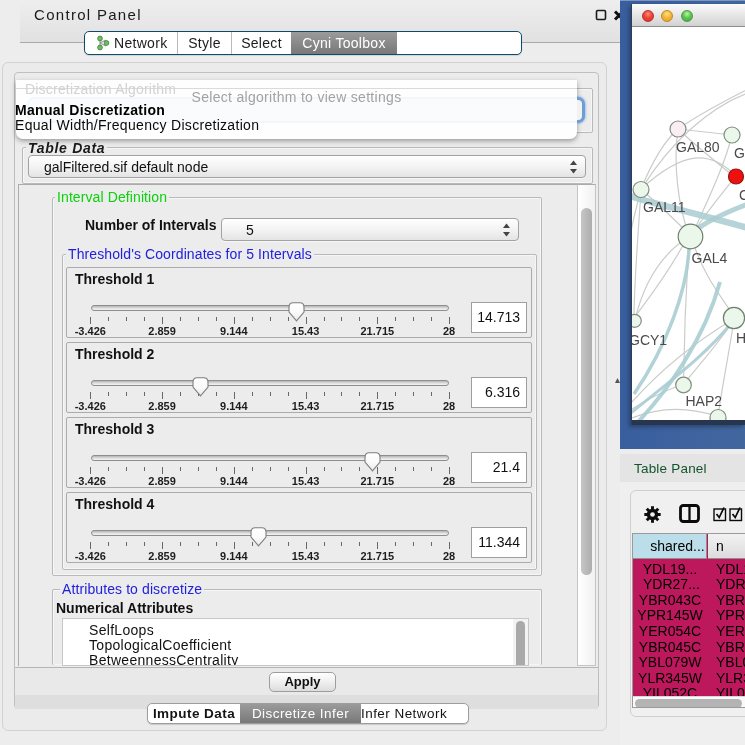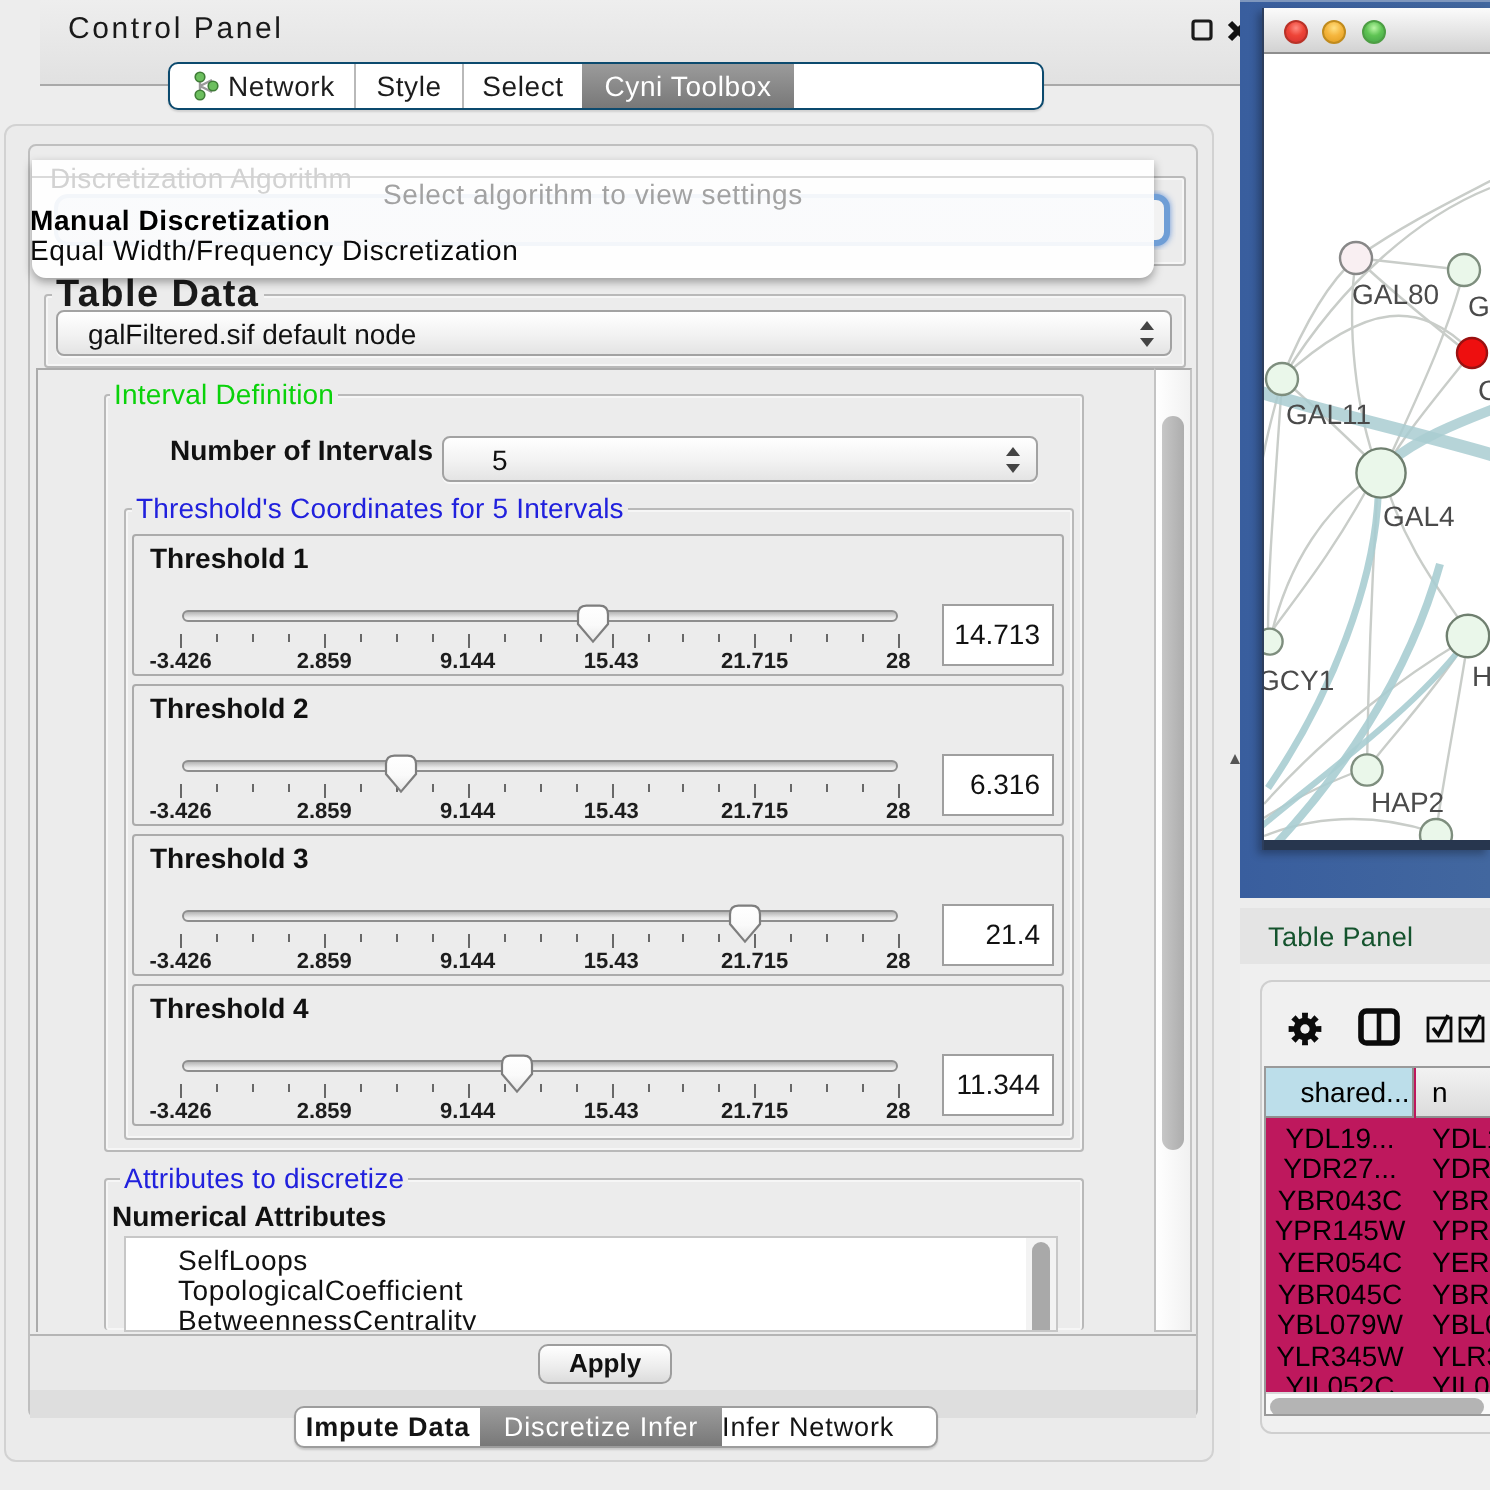--- a/index.html
+++ b/index.html
@@ -49,21 +49,21 @@
 </div>
 
 <div class="abs" style="left:2px;top:62px;width:605px;height:669px;background:#ebebeb;border:1px solid #d2d2d2;border-radius:6px;"></div>
 
 <div class="abs" style="left:14px;top:72px;width:585px;height:637px;background:#ececec;border:1px solid #bfbfbf;border-radius:4px;overflow:hidden;">
 </div>
 
 <div class="groupbox" style="left:22px;top:88px;width:571px;height:45px;"></div>
 
 <div class="groupbox" style="left:22px;top:147px;width:571px;height:37px;"></div>
-<div class="grouplabel" style="left:26px;top:141px;font-weight:bold;color:#1a1a1a;font-size:19px;letter-spacing:0.7px;">Table Data</div>
+<div class="grouplabel" style="left:26px;top:141px;font-weight:bold;color:#1a1a1a;font-size:14px;letter-spacing:0.7px;font-style:italic;">Table Data</div>
 <div class="combo" style="left:28px;top:155px;width:558px;height:23px;">
   <span class="ctext">galFiltered.sif default node</span>
   <svg class="steppers" width="9" height="14" viewBox="0 0 9 14" style="top:4px;">
     <path d="M4.5 0.5 L8 5 L1 5 Z" fill="#444"></path>
     <path d="M4.5 13.5 L8 9 L1 9 Z" fill="#444"></path>
   </svg>
 </div>
 
 <div class="abs" style="left:18px;top:184px;width:559px;height:482px;border-top:1px solid #ababab;border-left:1px solid #ababab;background:#ececec;"></div>
 
@@ -392,21 +392,21 @@
 </svg>
 
 <div class="abs" style="left:632px;top:533px;width:113px;height:175px;background:#be185d;border:1px solid #9a9a9a;border-right:none;overflow:hidden;font-size:14px;color:#000;">
 
   <div class="abs" style="left:0;top:0;width:74px;height:25px;background:#bcdeea;border-right:1px solid #8f8f8f;border-bottom:1px solid #8f8f8f;text-align:center;text-indent:16px;line-height:24px;">shared...</div>
   <div class="abs" style="left:75px;top:0;width:40px;height:25px;background:linear-gradient(#f2f2f2,#dcdcdc);border-bottom:1px solid #8f8f8f;line-height:24px;padding-left:8px;">n</div>
 
   <div class="abs" id="tablerows" style="left:0;top:27.5px;width:113px;">
       <div style="position:absolute;left:0;top:0.0px;width:74px;text-align:center;height:15.6px;line-height:15.6px;">YDL19...</div>
   <div style="position:absolute;left:83px;top:0.0px;height:15.6px;line-height:15.6px;">YDL1</div>
-      <div style="position:absolute;left:0;top:15.6px;width:74px;text-align:center;height:15.6px;line-height:15.6px;">YDR27...</div>
+      <div style="position:absolute;left:0;top:15.6px;width:74px;height:15.6px;line-height:15.6px;padding-left:10px;">YDR27...</div>
   <div style="position:absolute;left:83px;top:15.6px;height:15.6px;line-height:15.6px;">YDR2</div>
       <div style="position:absolute;left:0;top:31.2px;width:74px;text-align:center;height:15.6px;line-height:15.6px;">YBR043C</div>
   <div style="position:absolute;left:83px;top:31.2px;height:15.6px;line-height:15.6px;">YBR0</div>
       <div style="position:absolute;left:0;top:46.8px;width:74px;text-align:center;height:15.6px;line-height:15.6px;">YPR145W</div>
   <div style="position:absolute;left:83px;top:46.8px;height:15.6px;line-height:15.6px;">YPR1</div>
       <div style="position:absolute;left:0;top:62.4px;width:74px;text-align:center;height:15.6px;line-height:15.6px;">YER054C</div>
   <div style="position:absolute;left:83px;top:62.4px;height:15.6px;line-height:15.6px;">YER0</div>
       <div style="position:absolute;left:0;top:78.0px;width:74px;text-align:center;height:15.6px;line-height:15.6px;">YBR045C</div>
   <div style="position:absolute;left:83px;top:78.0px;height:15.6px;line-height:15.6px;">YBR0</div>
       <div style="position:absolute;left:0;top:93.6px;width:74px;text-align:center;height:15.6px;line-height:15.6px;">YBL079W</div>

